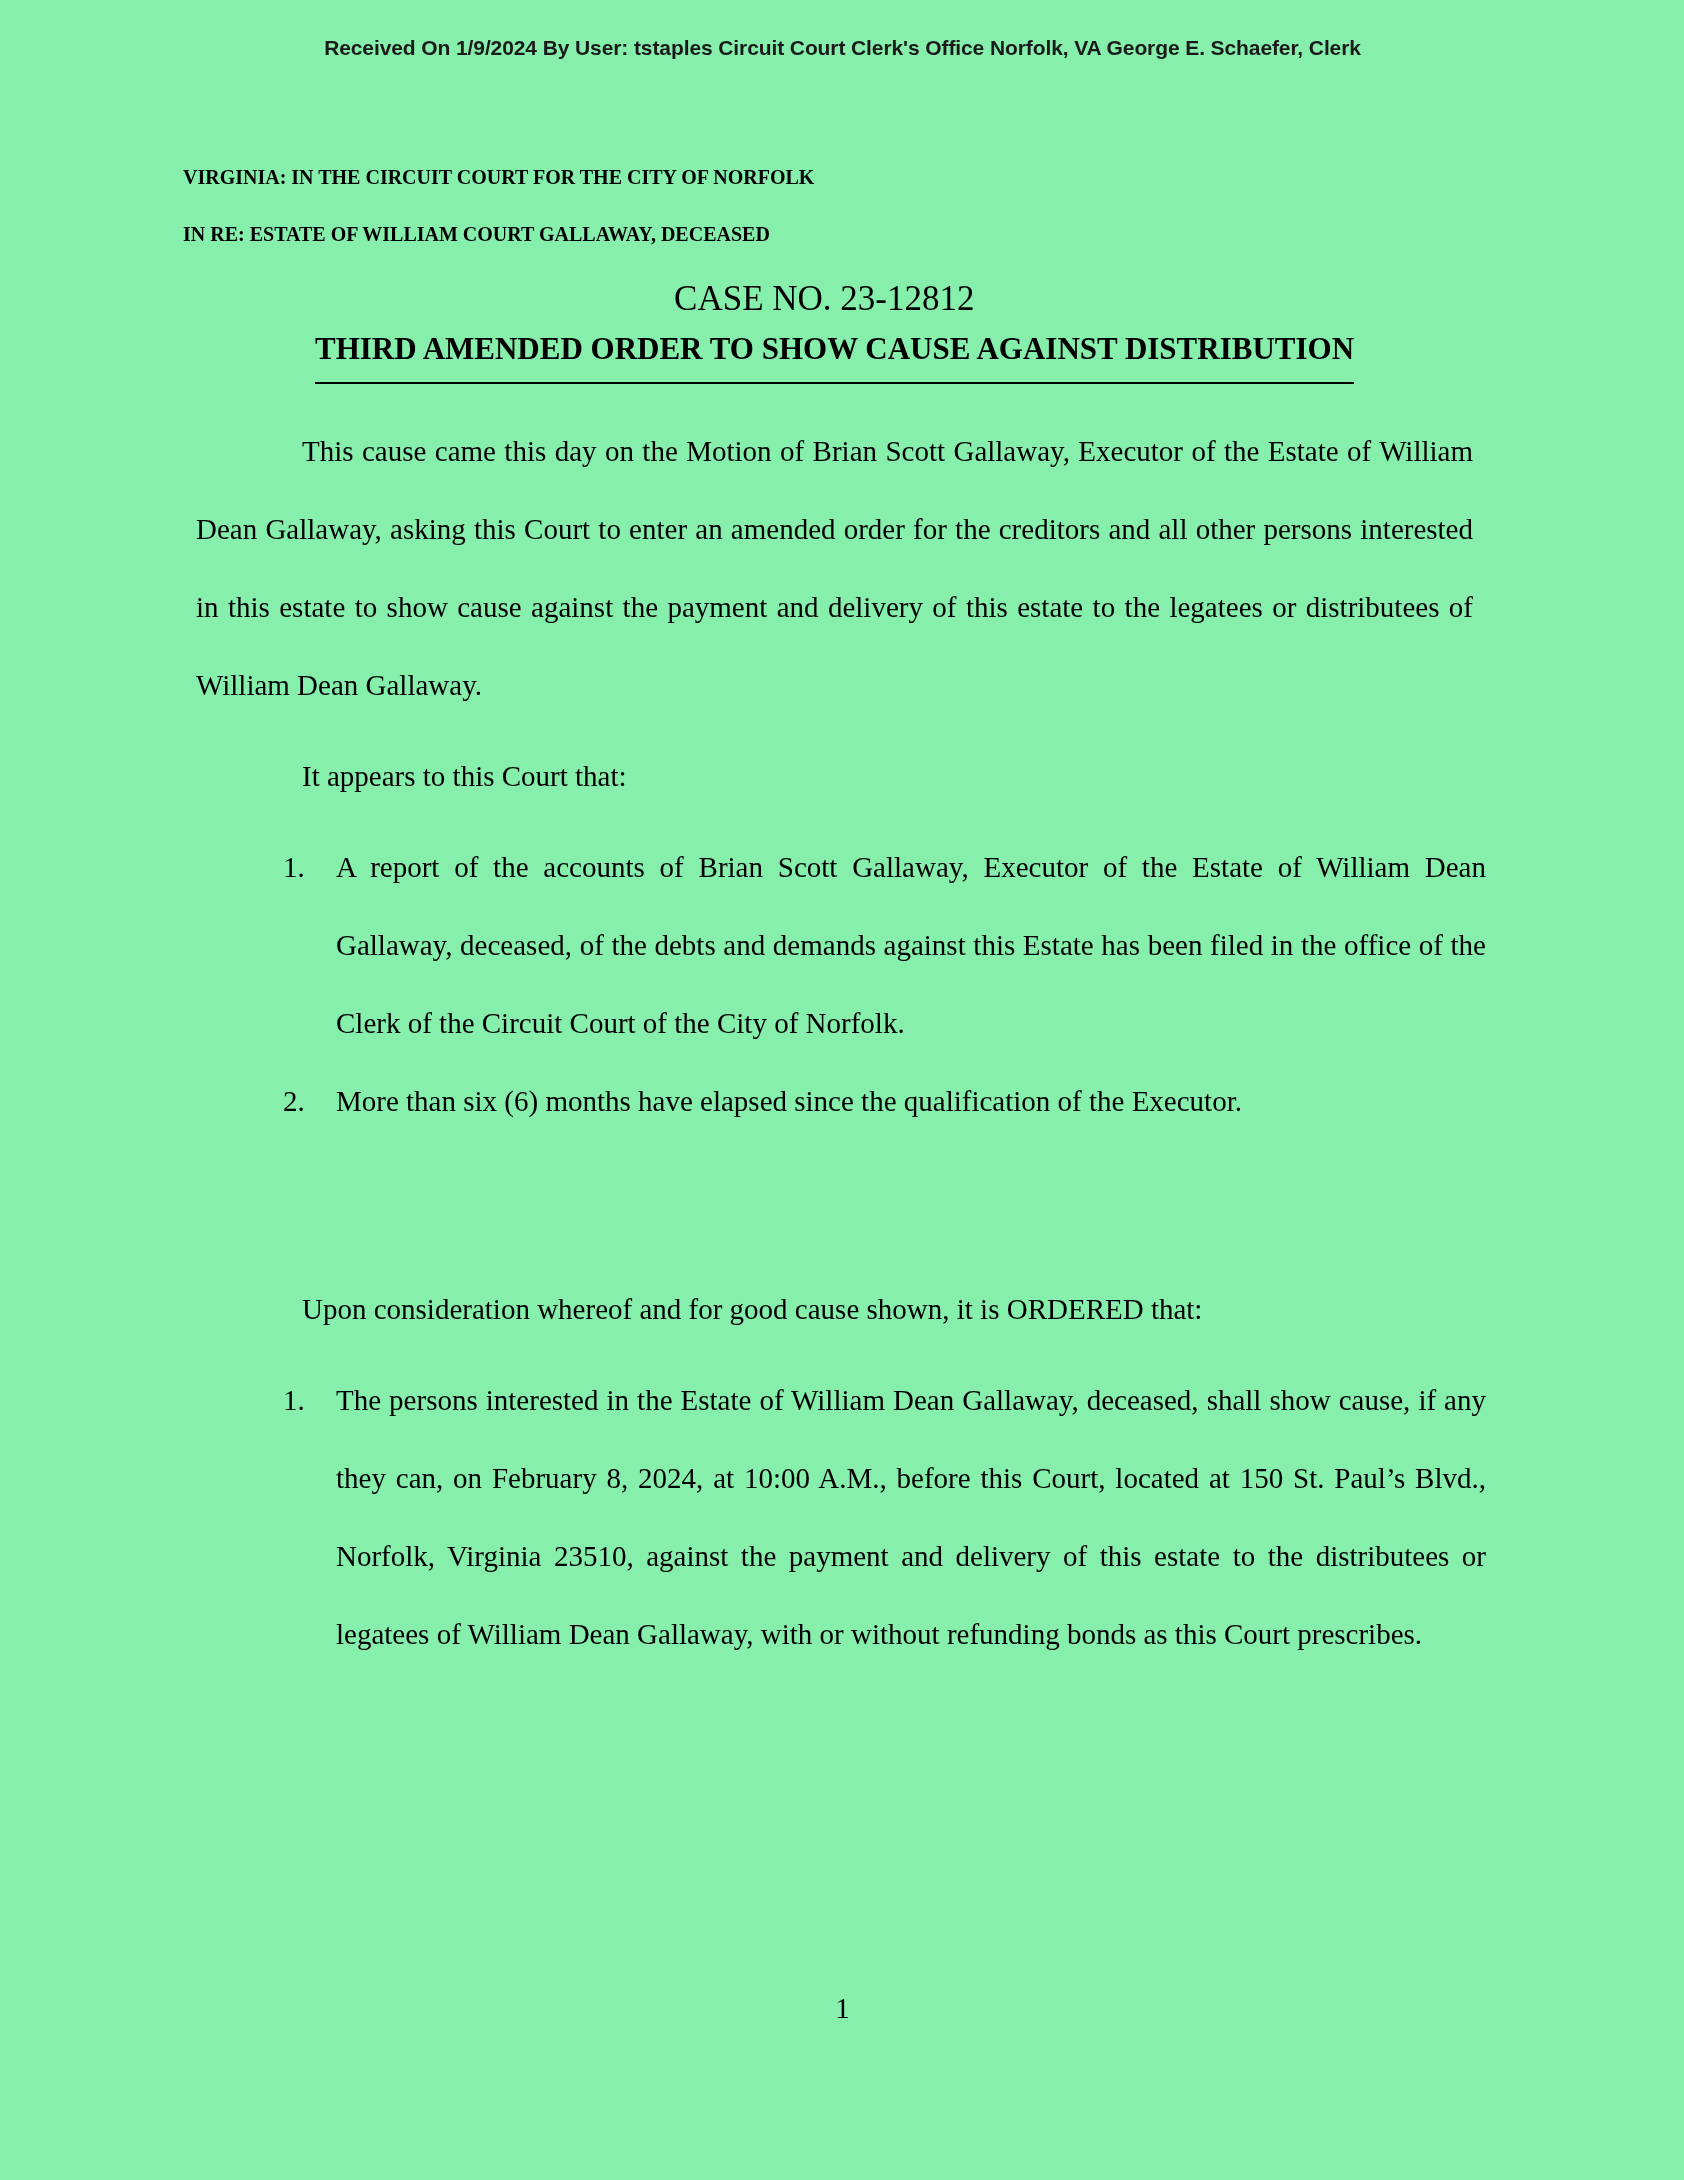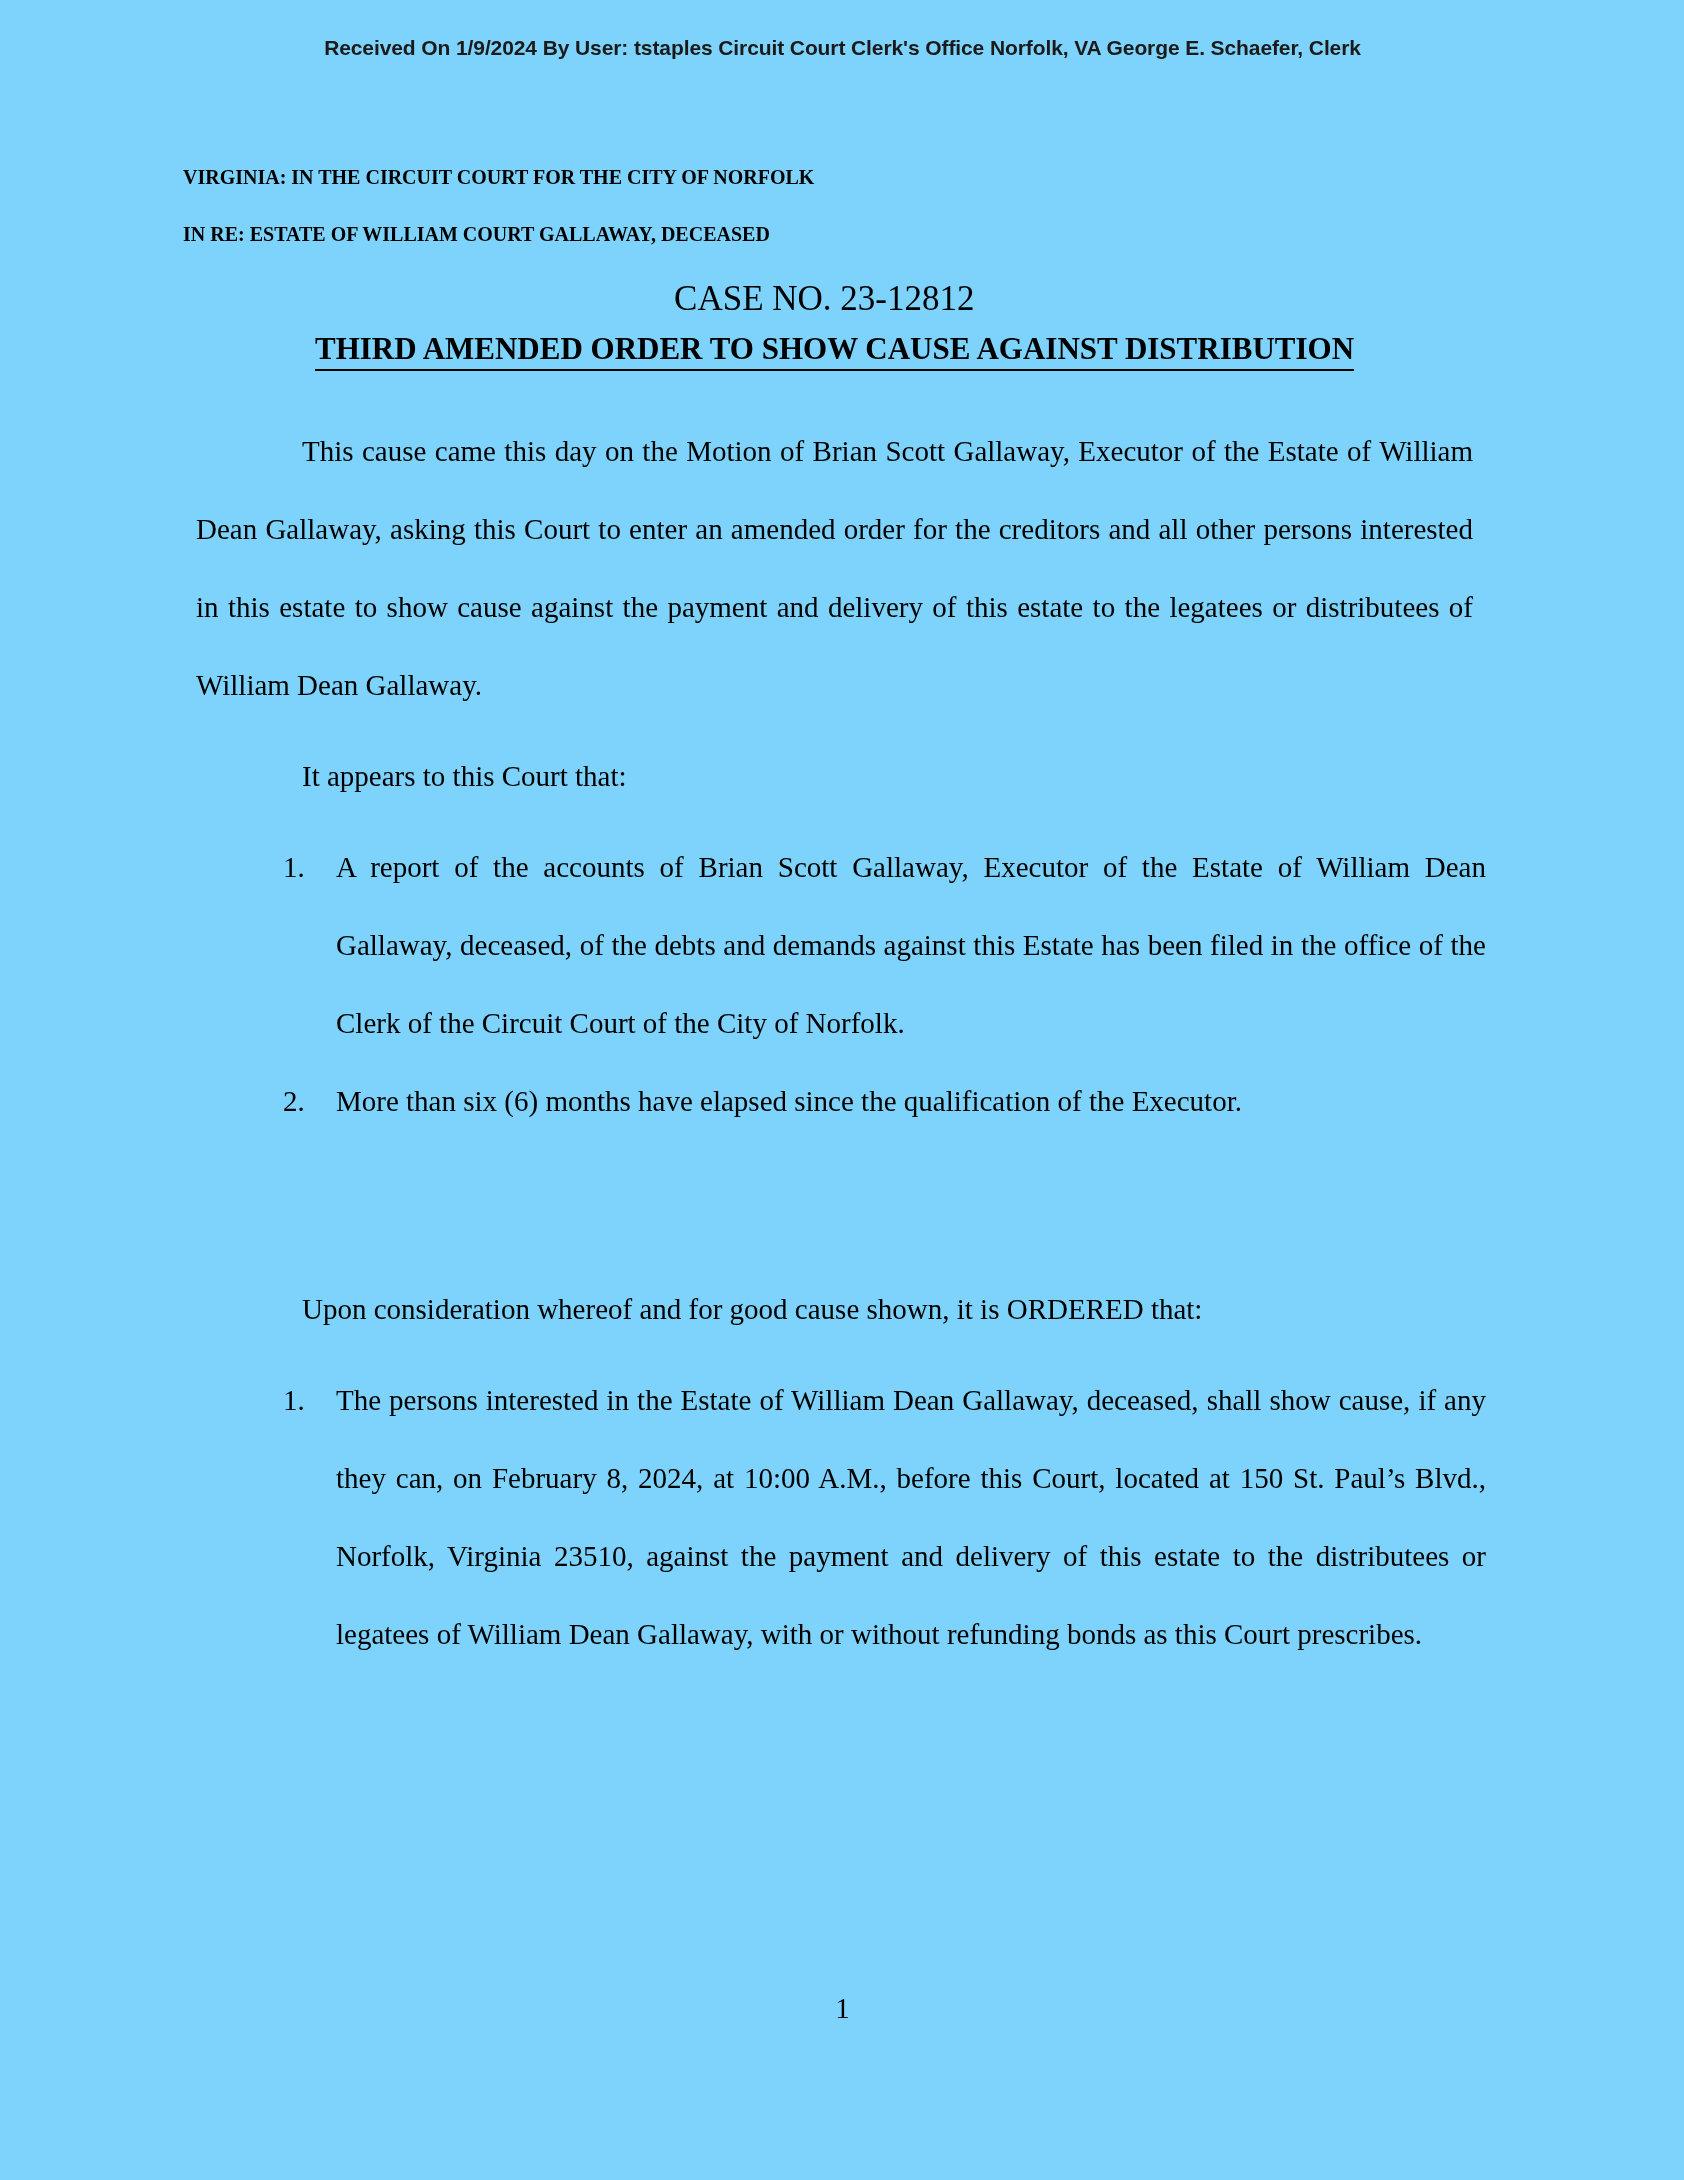--- a/index.html
+++ b/index.html
@@ -4,21 +4,21 @@
 <style>
   html, body {
     margin: 0;
     padding: 0;
     background: #ffffff;
   }
   .page {
     position: relative;
     width: 1685px;
     height: 2181px;
-    background: #7dd3fc;
+    background: #86efac;
     overflow: hidden;
     font-family: "Liberation Serif", "DejaVu Serif", serif;
     color: #000000;
   }
 
   
   .stamp {
     position: absolute;
     left: 0;
     top: 36px;
@@ -58,21 +58,21 @@
 
   .order-heading {
     font-size: 31px;
     font-weight: 700;
     text-align: center;
     line-height: 1.0;
     margin-bottom: 48px;
   }
   .order-heading span {
     border-bottom: 2.6px solid #000;
-    padding-bottom: 3px;
+    padding-bottom: 16px;
   }
 
   p.body {
     font-size: 29px;
     line-height: 78px;
     text-align: justify;
     text-justify: inter-word;
     margin: 13px;
     text-indent: 106px;
     -webkit-hyphens: none;

